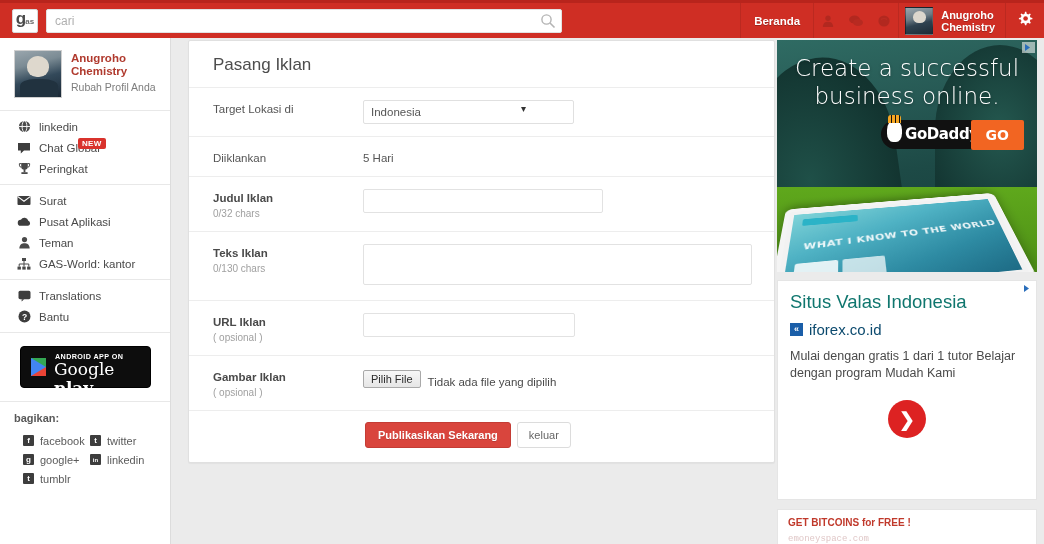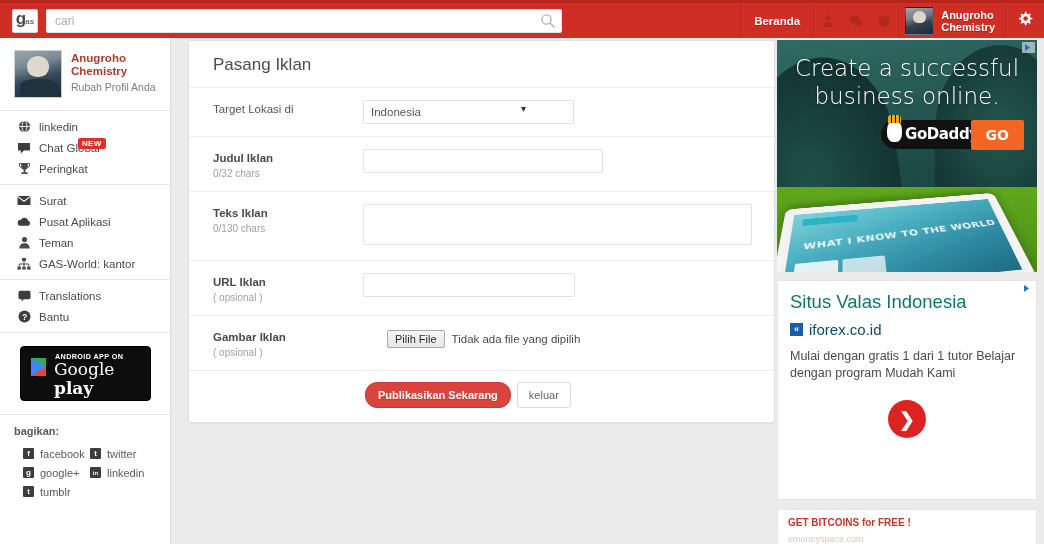--- a/index.html
+++ b/index.html
@@ -156,21 +156,21 @@
     position: absolute; left: 78px; top: 1px;
     background: #d9322c; color: #fff;
     font-size: 8px; font-weight: bold;
     padding: 1px 4px 1px 4px;
     border-radius: 2px;
     letter-spacing: .3px;
   }
 
   #gplay-wrap { border-top: 1px solid #e8e8e8; padding: 13px 0 13px 20px; }
   #gplay {
-    width: 131px; height: 55px;
+    width: 131px; height: 42px;
     background: #0d0d0d; border-radius: 4px;
     position: relative; color: #fff;
     border: 1px solid #000;
   }
   #gplay .gp-small {
     position: absolute; left: 34px; top: 5px;
     font-size: 7.2px; font-weight: bold; letter-spacing: .4px;
   }
   #gplay .gp-big {
     position: absolute; left: 33px; top: 13px;
@@ -254,35 +254,35 @@
     font-family: "Liberation Sans", sans-serif; font-size: 11.5px; color: #444;
   }
   #judul-input { width: 240px; }
   #url-input { width: 212px; }
   textarea.farea {
     width: 389px; height: 41px;
     border: 1px solid #e2e2e2; border-radius: 2px;
     background: #fff; padding: 5px 7px; outline: none; resize: none;
     font-family: "Liberation Sans", sans-serif; font-size: 11.5px; color: #444;
   }
-  #file-row { display: flex; align-items: center; padding-top: 2px; margin-left: 24px; }
+  #file-row { display: flex; align-items: flex-end; padding-top: 2px; }
   #file-btn {
     background: linear-gradient(#f7f7f7,#e6e6e6);
     border: 1px solid #a9a9a9; border-radius: 2px;
     font-size: 11px; color: #2b2b2b;
     padding: 2px 7px; cursor: pointer;
     font-family: "Liberation Sans", sans-serif;
   }
   #file-label { font-size: 11.5px; color: #4a4a4a; margin-left: 7px; }
 
   #actions { border-top: 1px solid #ededed; padding: 11px 0 14px 176px; display: flex; }
   #publish-btn {
     background: #d9453d; border: 1px solid #c43c35;
     color: #fff; font-size: 11px; font-weight: bold;
-    padding: 6px 12px; border-radius: 12px; cursor: pointer;
+    padding: 6px 12px; border-radius: 3px; cursor: pointer;
     font-family: "Liberation Sans", sans-serif;
     text-shadow: 0 1px 0 rgba(0,0,0,.15);
   }
   #exit-btn {
     background: #fff; border: 1px solid #dcdcdc;
     color: #666; font-size: 11px;
     padding: 6px 11px; border-radius: 3px; margin-left: 6px; cursor: pointer;
     font-family: "Liberation Sans", sans-serif;
   }
 
@@ -417,21 +417,21 @@
   }
 
   
   #ad3 {
     width: 260px; margin-top: 9px;
     border: 1px solid #e5e5e5;
     padding: 7px 10px 6px 10px;
     overflow: hidden; height: 58px;
   }
   #ad3-title { color: #c0392b; font-size: 10px; font-weight: bold; }
-  #ad3-dom { color: #e0c8c8; font-size: 9px; margin-top: 6px; }
+  #ad3-dom { color: #e0c8c8; font-size: 9px; margin-top: 6px; font-family: Liberation Mono, monospace; }
   #ad3-row { display: flex; margin-top: 4px; }
   #ad3-img {
     width: 68px; height: 40px; flex: none;
     background: radial-gradient(ellipse at 45% 40%, #e8c262 0%, #c79a33 45%, #8a6a1c 100%);
     border: 1px solid #d8d8d8;
   }
   #ad3-text { margin-left: 9px; color: #5a5a5a; font-size: 10.5px; line-height: 14px; }
 
   
   #content-bg {
@@ -661,20 +661,28 @@
     </div>
     <div class="fvalue">
       <div class="selwrap">
         <select class="fsel" id="target-select">
           <option>Indonesia</option>
         </select>
       </div>
     </div>
   </div>
 
+  <div class="frow">
+    <div class="flabel plain">
+      <div class="lb-main">Diiklankan</div>
+    </div>
+    <div class="fvalue">
+      <div class="static-val">5 Hari</div>
+    </div>
+  </div>
 
   <div class="frow">
     <div class="flabel">
       <div class="lb-main">Judul Iklan</div>
       <div class="lb-sub">0/32 chars</div>
     </div>
     <div class="fvalue">
       <input class="ftext" id="judul-input" type="text" placeholder="" style="">
     </div>
   </div>

